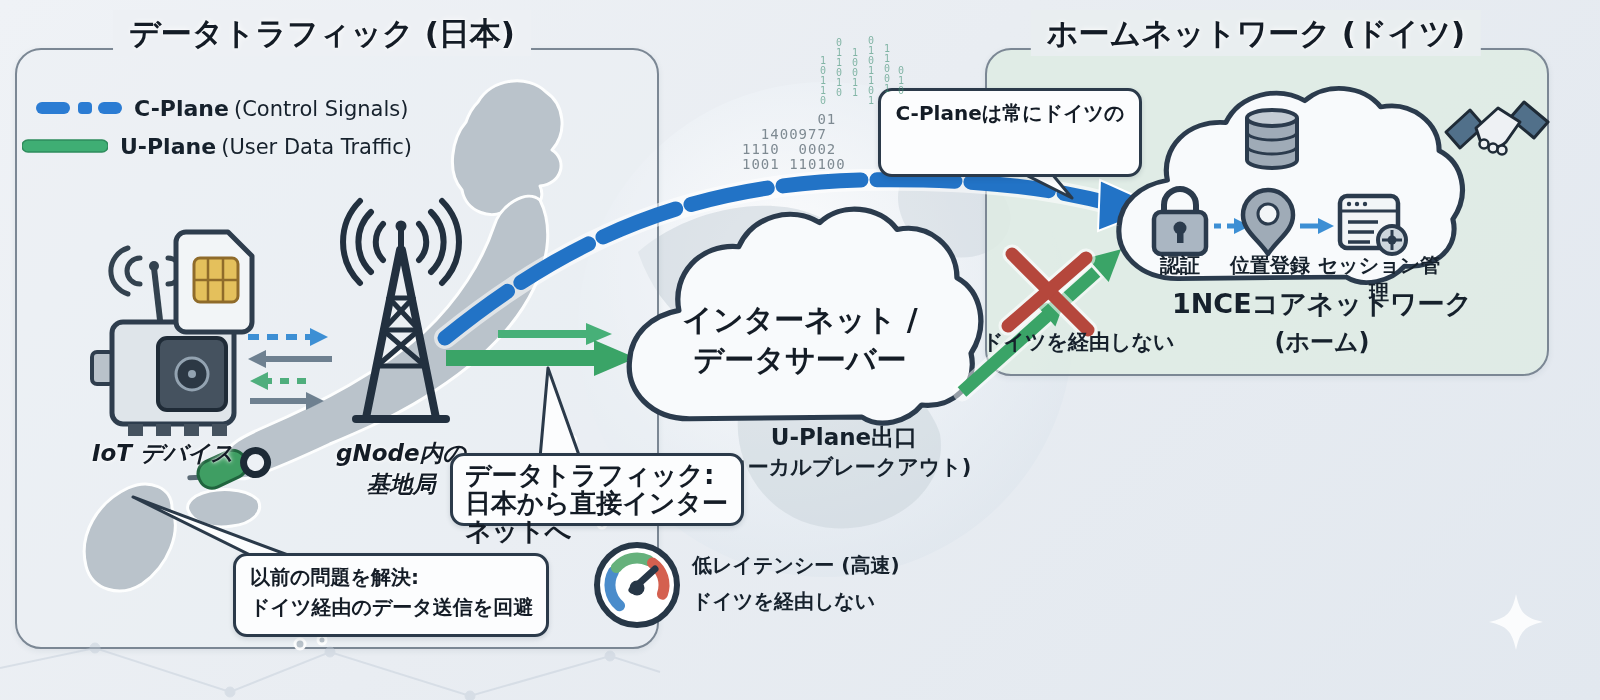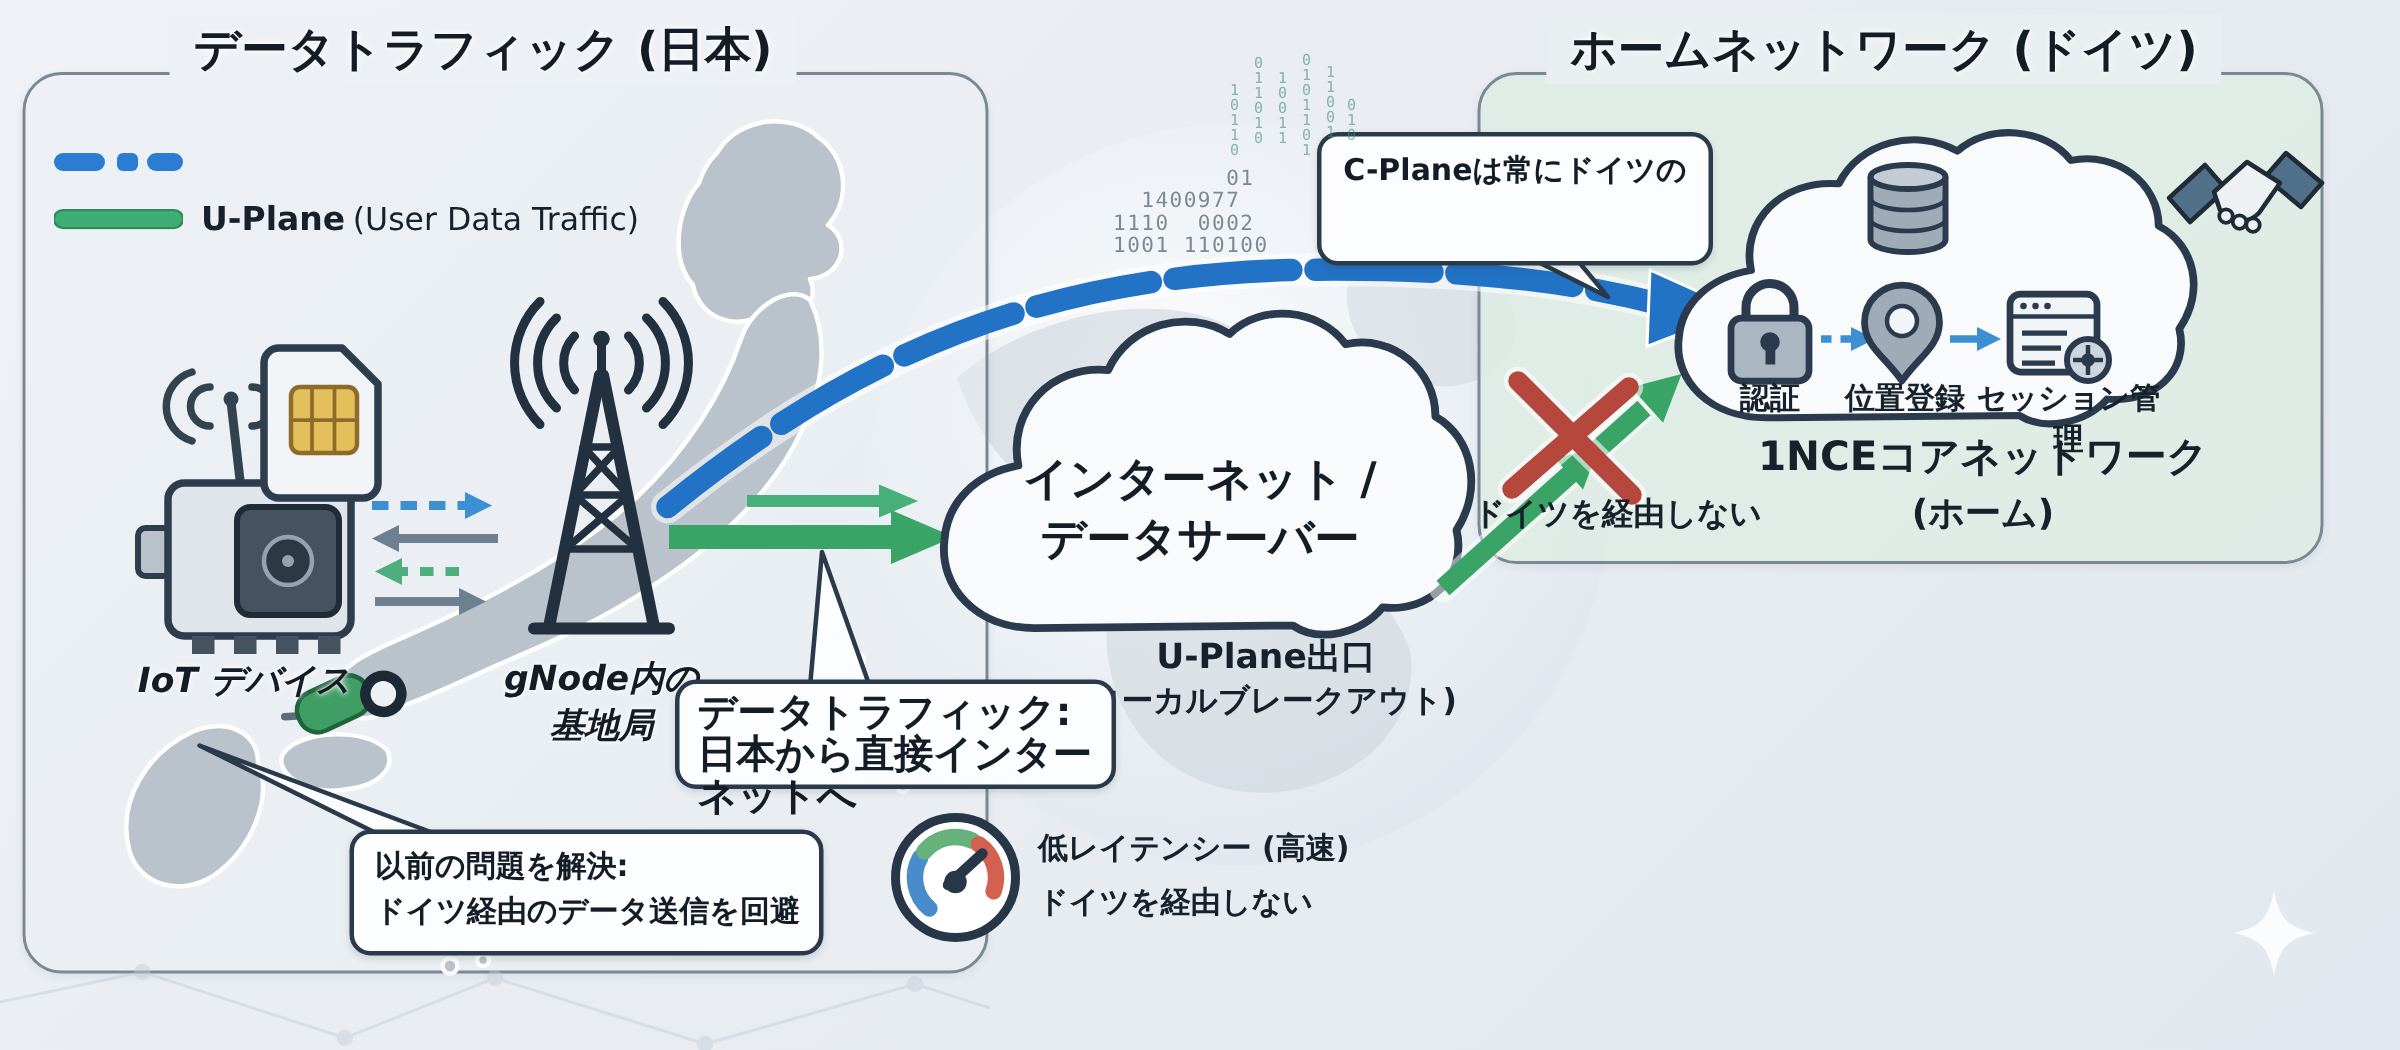--- a/index.html
+++ b/index.html
@@ -269,22 +269,24 @@
 
   <div class="abs panel-title" style="left:322px;">データトラフィック (日本)</div>
   <div class="abs panel-title" style="left:1256px;background:#e9eef0;">ホームネットワーク (ドイツ)</div>
 
   <div class="abs legend-row" style="left:36px;top:96px;">
     <svg width="86" height="14" viewBox="0 0 86 14">
       <rect x="0" y="1" width="34" height="12" rx="6" fill="#2b7cd3"></rect>
       <rect x="42" y="1" width="14" height="12" rx="4" fill="#2b7cd3"></rect>
       <rect x="62" y="1" width="24" height="12" rx="6" fill="#2b7cd3"></rect>
     </svg>
-  </div>
-  <div class="abs legend-row" style="left:36px;top:134px;">
+    <span><span class="legend-term">C-Plane</span>
+    <span class="legend-desc">(Control Signals)</span></span>
+  </div>
+  <div class="abs legend-row" style="left:22px;top:134px;">
     <svg width="86" height="14" viewBox="0 0 86 14">
       <rect x="0" y="1" width="86" height="12" rx="6" fill="#3fae74" stroke="#2e8c5c" stroke-width="1.5"></rect>
     </svg>
     <span><span class="legend-term">U-Plane</span>
     <span class="legend-desc">(User Data Traffic)</span></span>
   </div>
 
   <div class="abs node-label ctr" style="left:83px;top:438px;width:160px;">IoT デバイス</div>
   <div class="abs node-label ctr" style="left:330px;top:438px;width:142px;line-height:31px;">
     <div>gNode内の</div>

